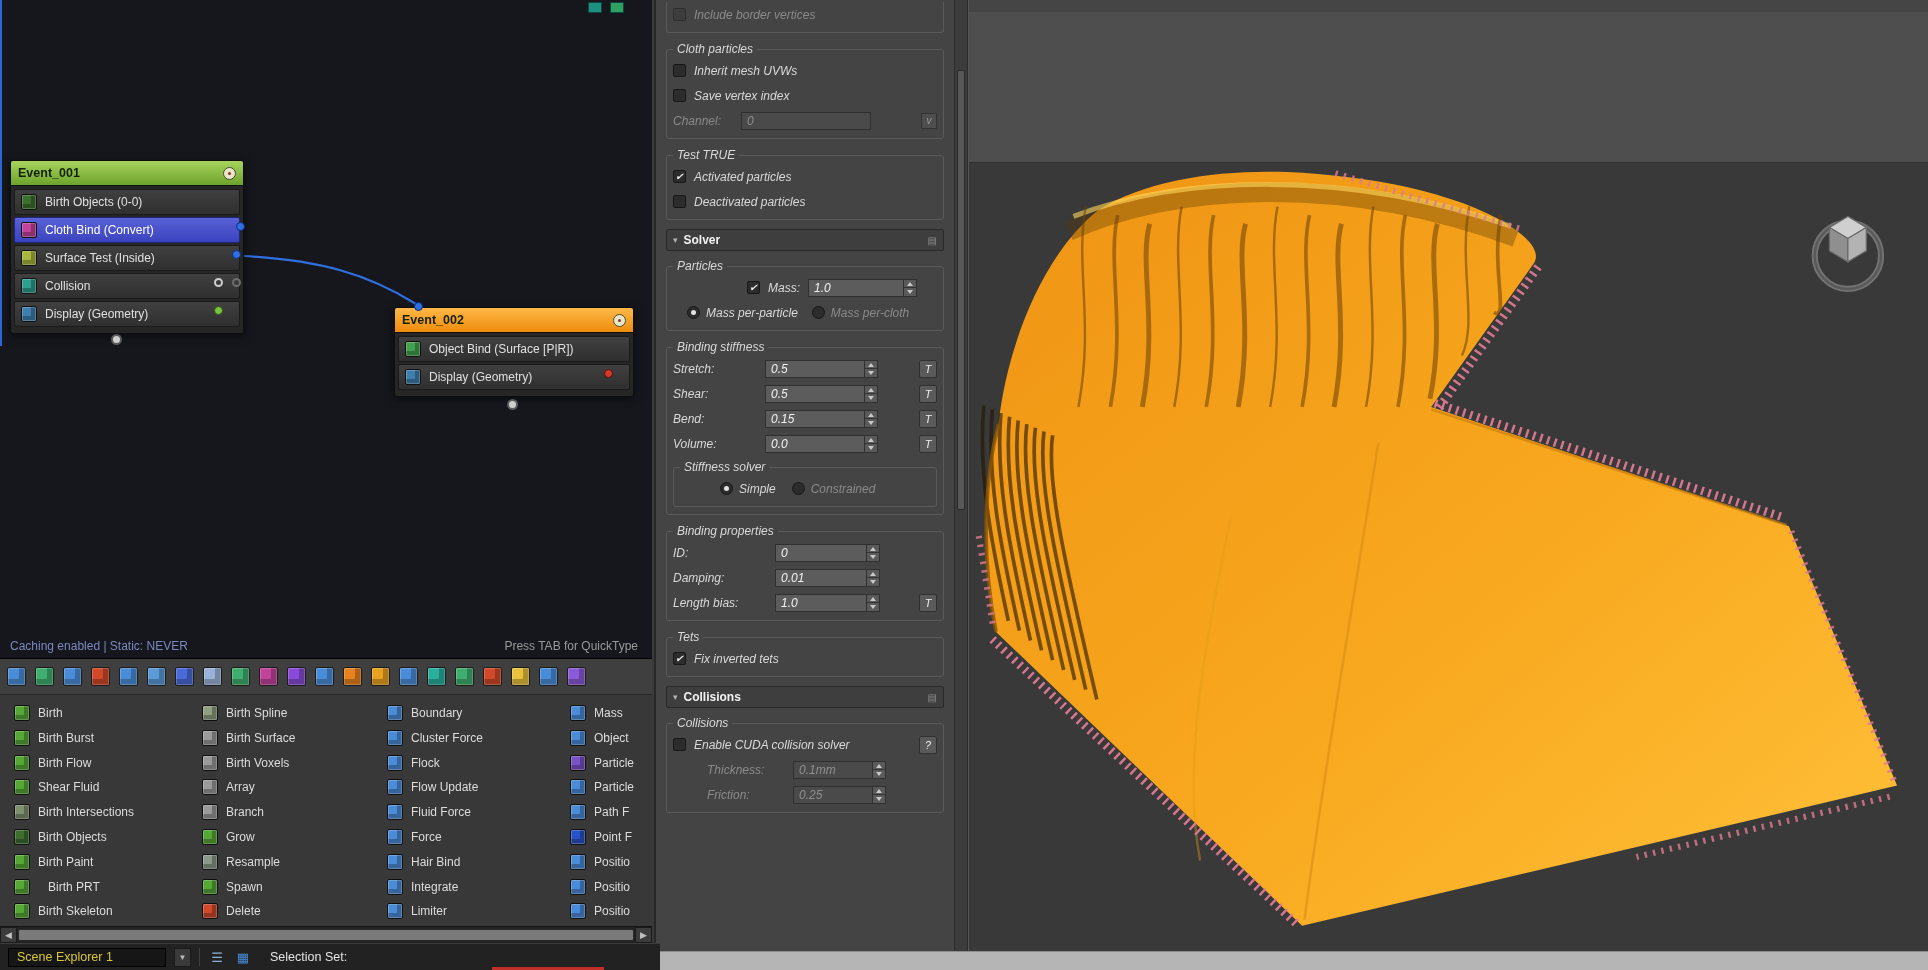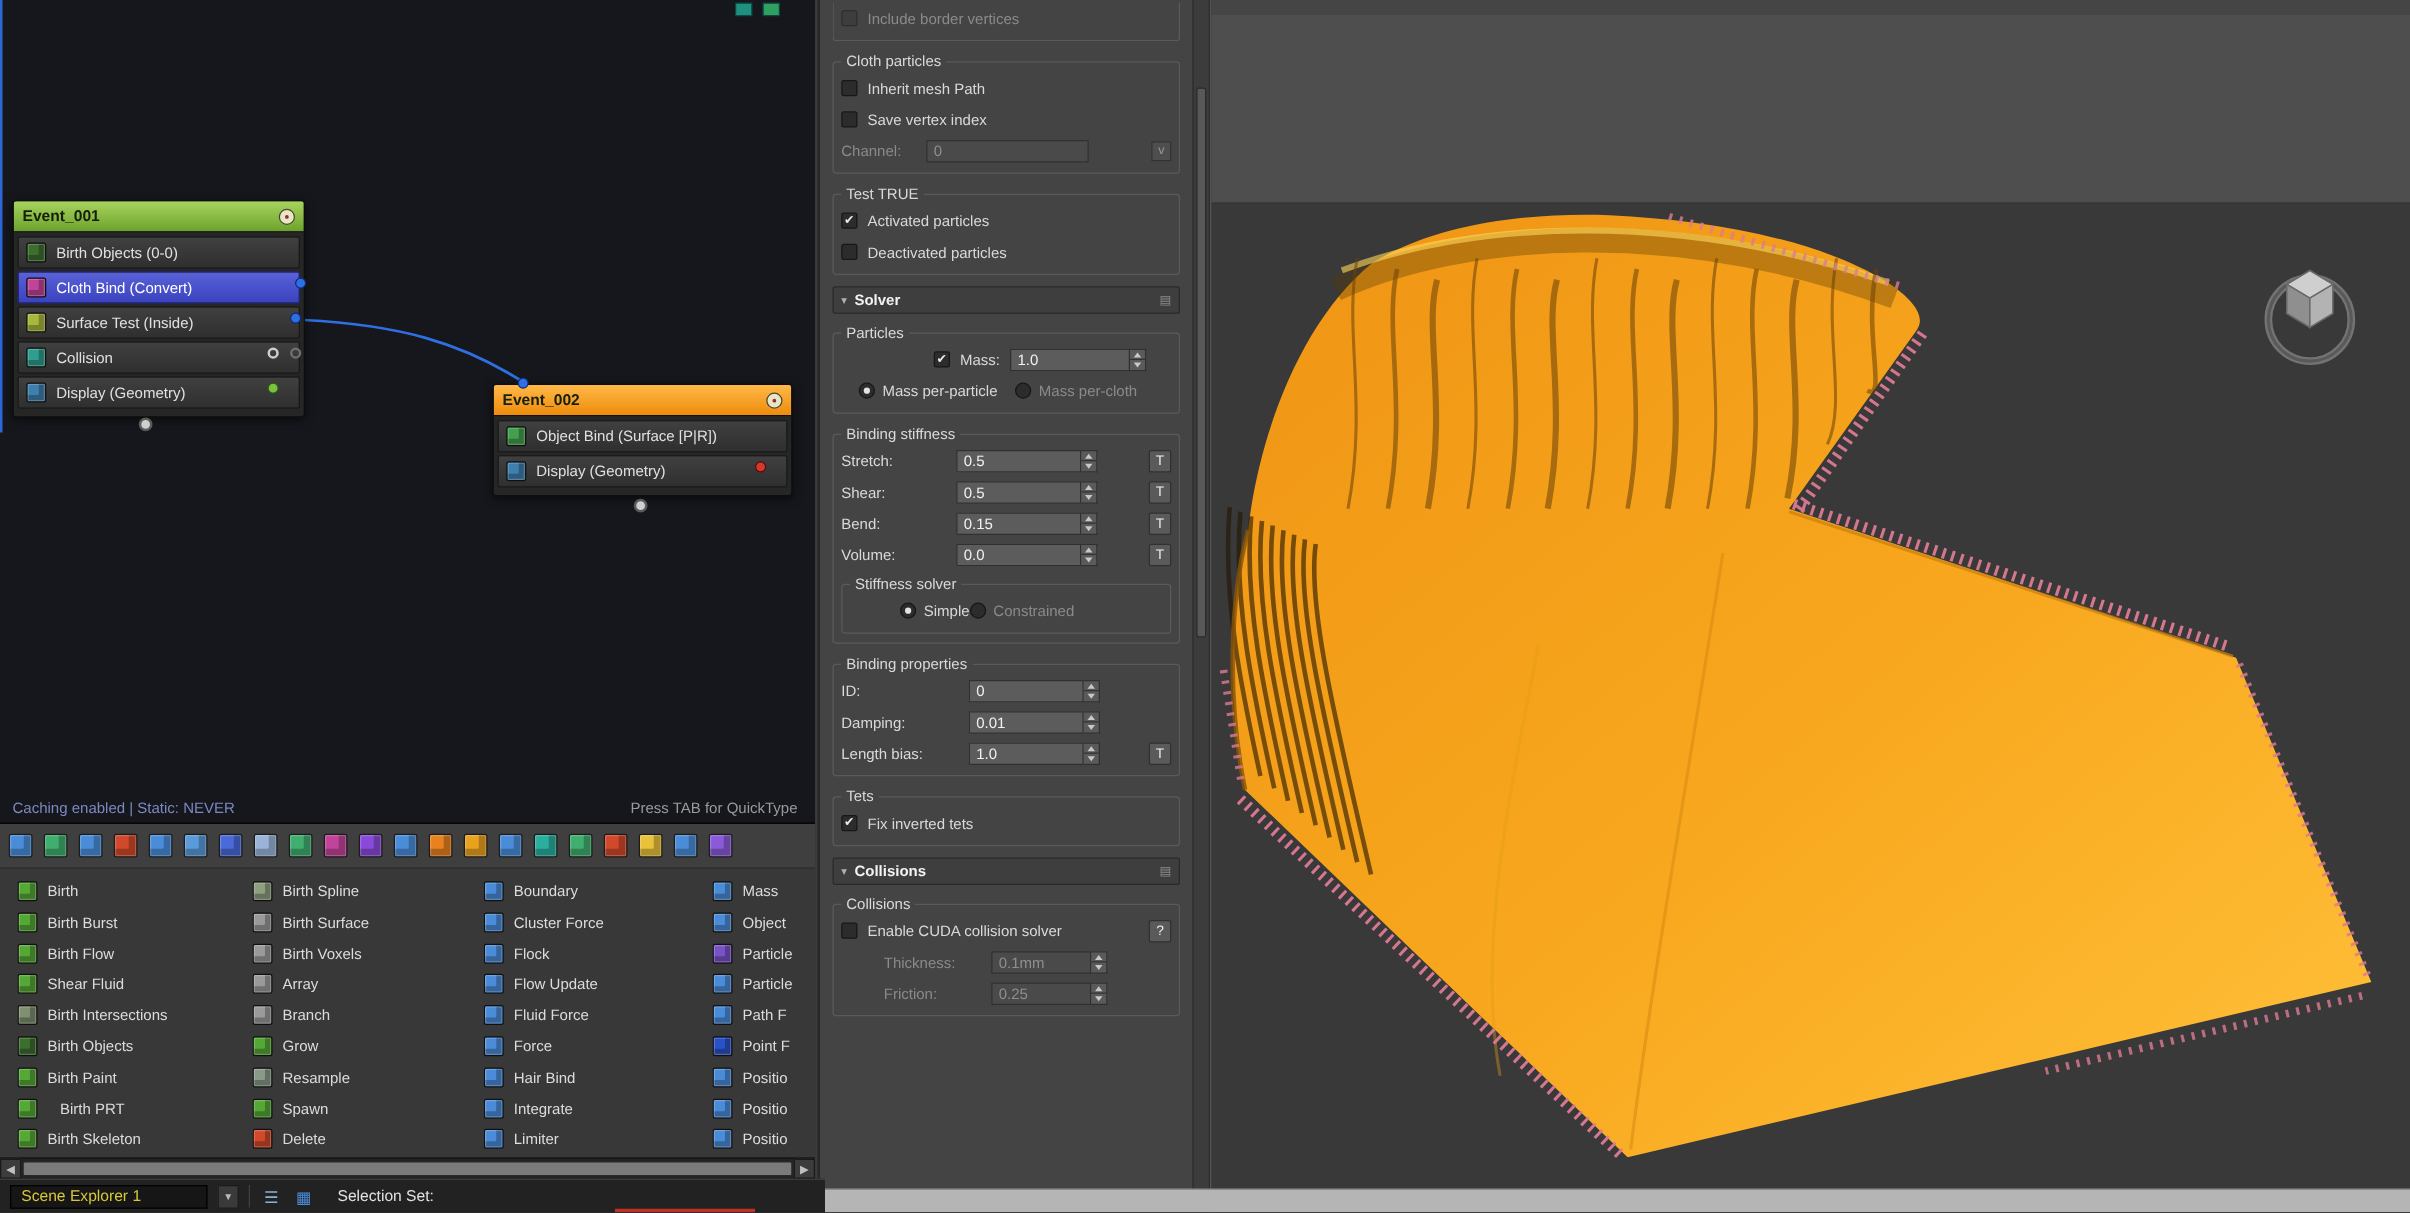--- a/index.html
+++ b/index.html
@@ -54,21 +54,21 @@
 
   .hscroll{position:relative;height:17px;background:#232323;border-top:1px solid #141414;}
   .hs-arrow{position:absolute;top:0;width:17px;height:100%;background:#3c3c3c;color:#c0c0c0;font-size:9px;
             display:flex;align-items:center;justify-content:center;border:1px solid #1a1a1a;}
   .hs-arrow.l{left:0;} .hs-arrow.r{right:0;}
   .hs-thumb{position:absolute;left:18px;right:18px;top:2px;bottom:2px;background:#7a7a7a;border:1px solid #2a2a2a;border-radius:2px;}
 
   
   .params{position:absolute;left:654px;top:0;width:300px;height:952px;background:#444;
           border-left:2px solid #282828;padding:2px 10px 0;color:#d9d9d9;font-size:12px;overflow:hidden;}
-  fieldset.grp{border:1px solid #5a5a5a;border-radius:3px;margin:0 0 9px;padding:2px 6px 5px;}
+  fieldset.grp{border:1px solid #5a5a5a;border-radius:3px;margin:0 0 9px;padding:2px 6px 5px;font-style:italic;}
   fieldset.grp.cut{border-top:none;border-radius:0 0 3px 3px;padding-top:0;}
   fieldset.grp legend{padding:0 4px;font-size:12px;color:#d9d9d9;}
   .p-row{display:flex;align-items:center;height:25px;position:relative;}
   .chk{width:13px;height:13px;background:#2c2c2c;border:1px solid #171717;border-radius:2px;margin-right:8px;
        flex:none;display:flex;align-items:center;justify-content:center;font-size:10px;color:#ececec;line-height:1;}
   .chk.dis{background:#3d3d3d;border-color:#2e2e2e;}
   .radio{width:13px;height:13px;border-radius:50%;background:#2c2c2c;border:1px solid #171717;margin-right:6px;flex:none;position:relative;}
   .radio.on::after{content:"";position:absolute;inset:3px;background:#e2e2e2;border-radius:50%;}
   .dis-text{color:#8a8a8a;}
   .spin-label{width:86px;margin-right:6px;flex:none;}
@@ -377,21 +377,21 @@
       <div class="p-row">
         <span class="chk dis"></span>
         <span class="dis-text">Include border vertices</span>
       </div>
     </fieldset>
 
     <fieldset class="grp">
       <legend>Cloth particles</legend>
       <div class="p-row">
         <span class="chk"></span>
-        <span>Inherit mesh Path</span>
+        <span>Inherit mesh UVWs</span>
       </div>
       <div class="p-row">
         <span class="chk"></span>
         <span>Save vertex index</span>
       </div>
       <div class="p-row">
         <span class="spin-label dis-text" style="width:62px;">Channel:</span>
         <span class="field dis" style="width:130px;">0</span>
         <span class="vbox">v</span>
       </div>
@@ -469,21 +469,21 @@
         <span class="spinner">
             <span class="spin-up"></span>
             <span class="spin-dn"></span>
           </span>
         <span class="tbtn">T</span>
       </div>
       <fieldset class="grp" style="margin:4px 0 2px;">
         <legend>Stiffness solver</legend>
         <div class="p-row" style="padding-left:40px;">
           <span class="radio on"></span>
-          <span style="text-align:right;">Simple</span>
+          <span style="margin-right:16px;text-align:right;">Simple</span>
           <span class="radio"></span>
           <span class="dis-text">Constrained</span>
         </div>
       </fieldset>
     </fieldset>
 
     <fieldset class="grp">
       <legend>Binding properties</legend>
       <div class="p-row">
         <span class="spin-label" style="width:96px;">ID:</span>

